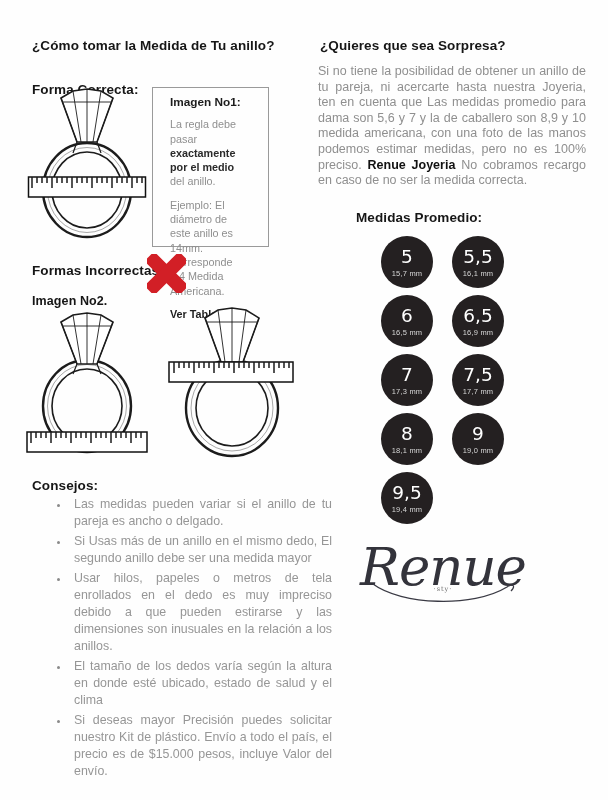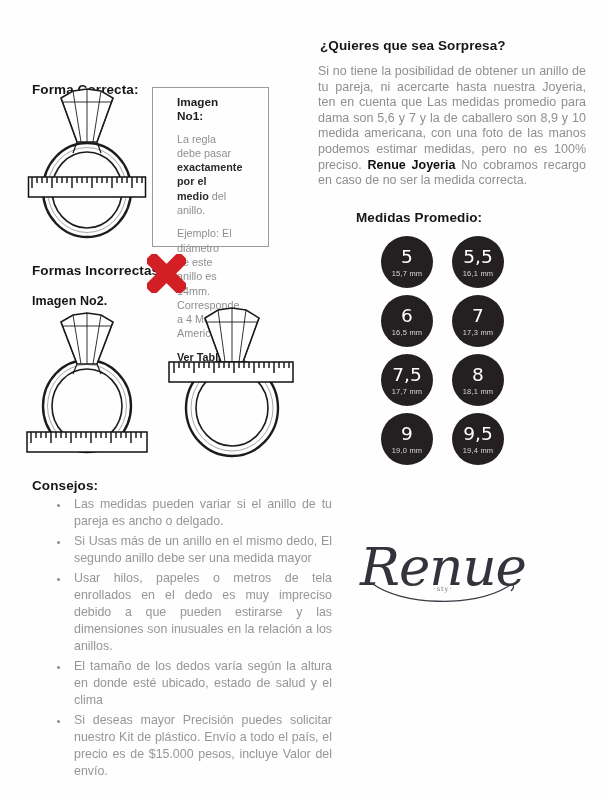--- a/index.html
+++ b/index.html
@@ -6,21 +6,21 @@
   .page{
     position:relative;width:608px;height:800px;background:#fefefe;overflow:hidden;
     font-family:"Liberation Sans", sans-serif;
   }
   .h-bold{
     position:absolute;font-size:13.5px;font-weight:700;color:#161616;letter-spacing:.1px;
   }
   
   .image1-box{
     position:absolute;left:152px;top:87px;width:117px;height:160px;
-    border:1px solid #9a9a9a;box-sizing:border-box;padding:7px 24px;
+    border:1px solid #9a9a9a;box-sizing:border-box;padding:7px 17px;
     font-size:10.8px;line-height:14.3px;color:#8f8f8f;
   }
   .image1-box .box-title{font-size:11.8px;font-weight:700;color:#1d1d1d;margin-bottom:8px;}
   .image1-box .seg-bold{font-weight:700;color:#2b2b2b;}
   .image1-box p{margin:0 11px 9px 0;}
   .image1-box .box-cta{font-weight:700;color:#1d1d1d;}
   .ring-illustration{position:absolute;}
   .cross-icon{position:absolute;left:147px;top:254px;width:39px;height:39px;}
   .tips-list{
     position:absolute;left:42px;top:496px;width:262px;margin:0;padding:0 0 0 28px;
@@ -51,20 +51,21 @@
   }
   .logo-swash{display:block;margin:-12px auto 0 auto;}
   .logo-tagline{font-family:"DejaVu Serif",serif;font-size:6.5px;color:#6a6a6a;margin-top:-22px;letter-spacing:1px;}
   svg .ink{stroke:#1c1c1c;fill:none;}
 </style>
 </head>
 <body>
 
 <div class="page">
 
+  <div class="h-bold" style="left:32px;top:38px;">¿Cómo tomar la Medida de Tu anillo?</div>
   <div class="h-bold" style="left:32px;top:82px;">Forma Correcta:</div>
 
   <svg class="ring-illustration" style="left:26px;top:84px;" width="122" height="168" viewBox="0 0 120 168">
     <ellipse class="ink" cx="60" cy="106" rx="44" ry="47" stroke-width="2.4"></ellipse>
     <ellipse class="ink" cx="60" cy="106" rx="39.5" ry="42.5" stroke-width="0.7" opacity="0.55"></ellipse>
     <ellipse class="ink" cx="60" cy="106" rx="35" ry="38" stroke-width="1.6"></ellipse>
     <polygon points="34,14 46,7 60,5 74,7 86,14 70,58 50,58" fill="#ffffff" stroke="#1c1c1c" stroke-width="1.6"></polygon>
     <path class="ink" d="M34 14 L50 58 M86 14 L70 58 M60 5 L60 58 M46 7 L54 58 M74 7 L66 58 M36 18 L84 18" stroke-width="0.9"></path>
     <path class="ink" d="M50 58 L46 69 M70 58 L74 69" stroke-width="1.2"></path>
     <rect x="1.5" y="93" width="117" height="20" fill="#ffffff" stroke="#111111" stroke-width="1.5"></rect>
@@ -133,20 +134,24 @@
     </div>
     <div class="size-circle">
       <div class="size-num">5,5</div>
       <div class="size-mm">16,1 mm</div>
     </div>
     <div class="size-circle">
       <div class="size-num">6</div>
       <div class="size-mm">16,5 mm</div>
     </div>
     <div class="size-circle">
+      <div class="size-num">6,5</div>
+      <div class="size-mm">16,9 mm</div>
+    </div>
+    <div class="size-circle">
       <div class="size-num">7</div>
       <div class="size-mm">17,3 mm</div>
     </div>
     <div class="size-circle">
       <div class="size-num">7,5</div>
       <div class="size-mm">17,7 mm</div>
     </div>
     <div class="size-circle">
       <div class="size-num">8</div>
       <div class="size-mm">18,1 mm</div>

